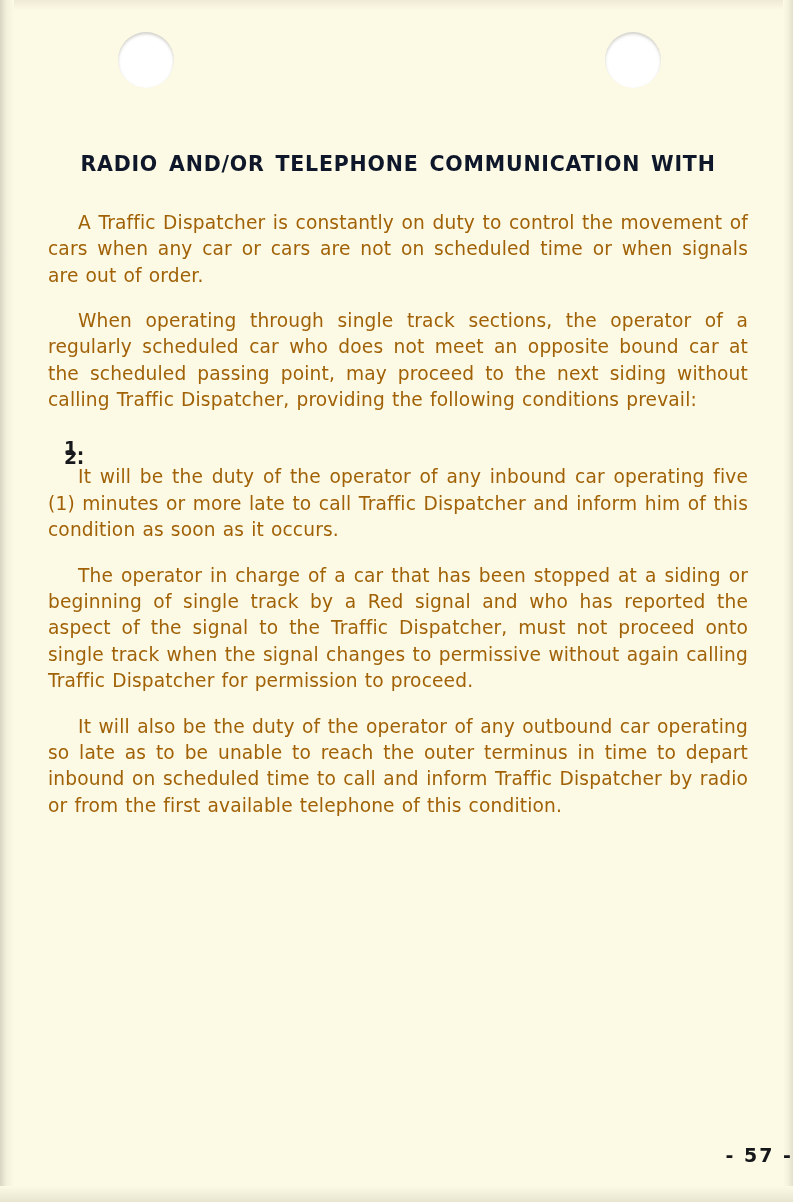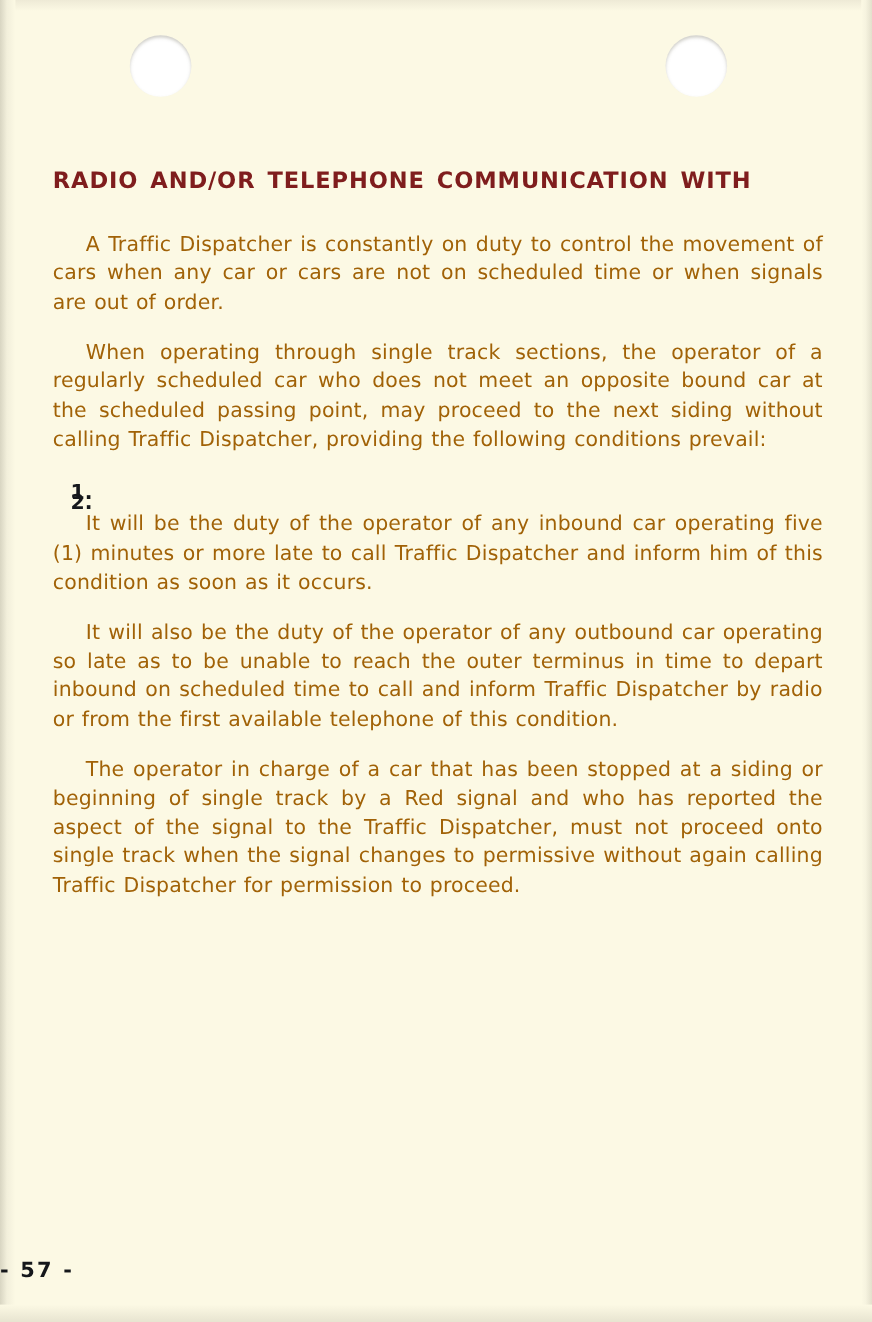--- a/index.html
+++ b/index.html
@@ -58,22 +58,23 @@
     top: 150px;
     width: 700px;
   }
 
   h1.title {
     margin: 0;
     font-family: "DejaVu Sans", sans-serif;
     font-weight: bold;
     font-size: 20.5px;
     letter-spacing: 0.8px;
+    text-align: center;
     line-height: 1.45;
-    color: #7f1d1d;
+    color: #0f172a;
     word-spacing: 3px;
   }
   .title-line { display: block; }
 
   p.para {
     margin: 0 0 0 0;
     padding-top: 19px;
     font-size: 18.6px;
     line-height: 1.42;
     text-align: justify;
@@ -105,21 +106,21 @@
     left: 16px;
     top: 9px;
     font-weight: bold;
   }
 
   .folio {
     position: absolute;
     left: 0;
     right: 0;
     bottom: 36px;
-    text-align: left;
+    text-align: right;
     font-size: 19px;
     font-weight: bold;
     letter-spacing: 2px;
     color: #15171b;
   }
 </style>
 </head>
 <body>
 
 <div class="page">
@@ -144,20 +145,20 @@
     <ol class="numlist">
       <li>
         <span class="num">1.</span>
       </li>
       <li>
         <span class="num">2.</span>
       </li>
     </ol>
 
     <p class="para">It will be the duty of the operator of any inbound car operating five (1) minutes or more late to call Traffic Dispatcher and inform him of this condition as soon as it occurs.</p>
+    <p class="para">The operator in charge of a car that has been stopped at a siding or beginning of single track by a Red signal and who has reported the aspect of the signal to the Traffic Dispatcher, must not proceed onto single track when the signal changes to permissive without again calling Traffic Dispatcher for permission to proceed.</p>
     <p class="para">It will also be the duty of the operator of any outbound car operating so late as to be unable to reach the outer terminus in time to depart inbound on scheduled time to call and inform Traffic Dispatcher by radio or from the first available telephone of this condition.</p>
-    <p class="para">The operator in charge of a car that has been stopped at a siding or beginning of single track by a Red signal and who has reported the aspect of the signal to the Traffic Dispatcher, must not proceed onto single track when the signal changes to permissive without again calling Traffic Dispatcher for permission to proceed.</p>
 
   </div>
 
   <div class="folio">- 57 -</div>
 
 </div>
 
 </body></html>

